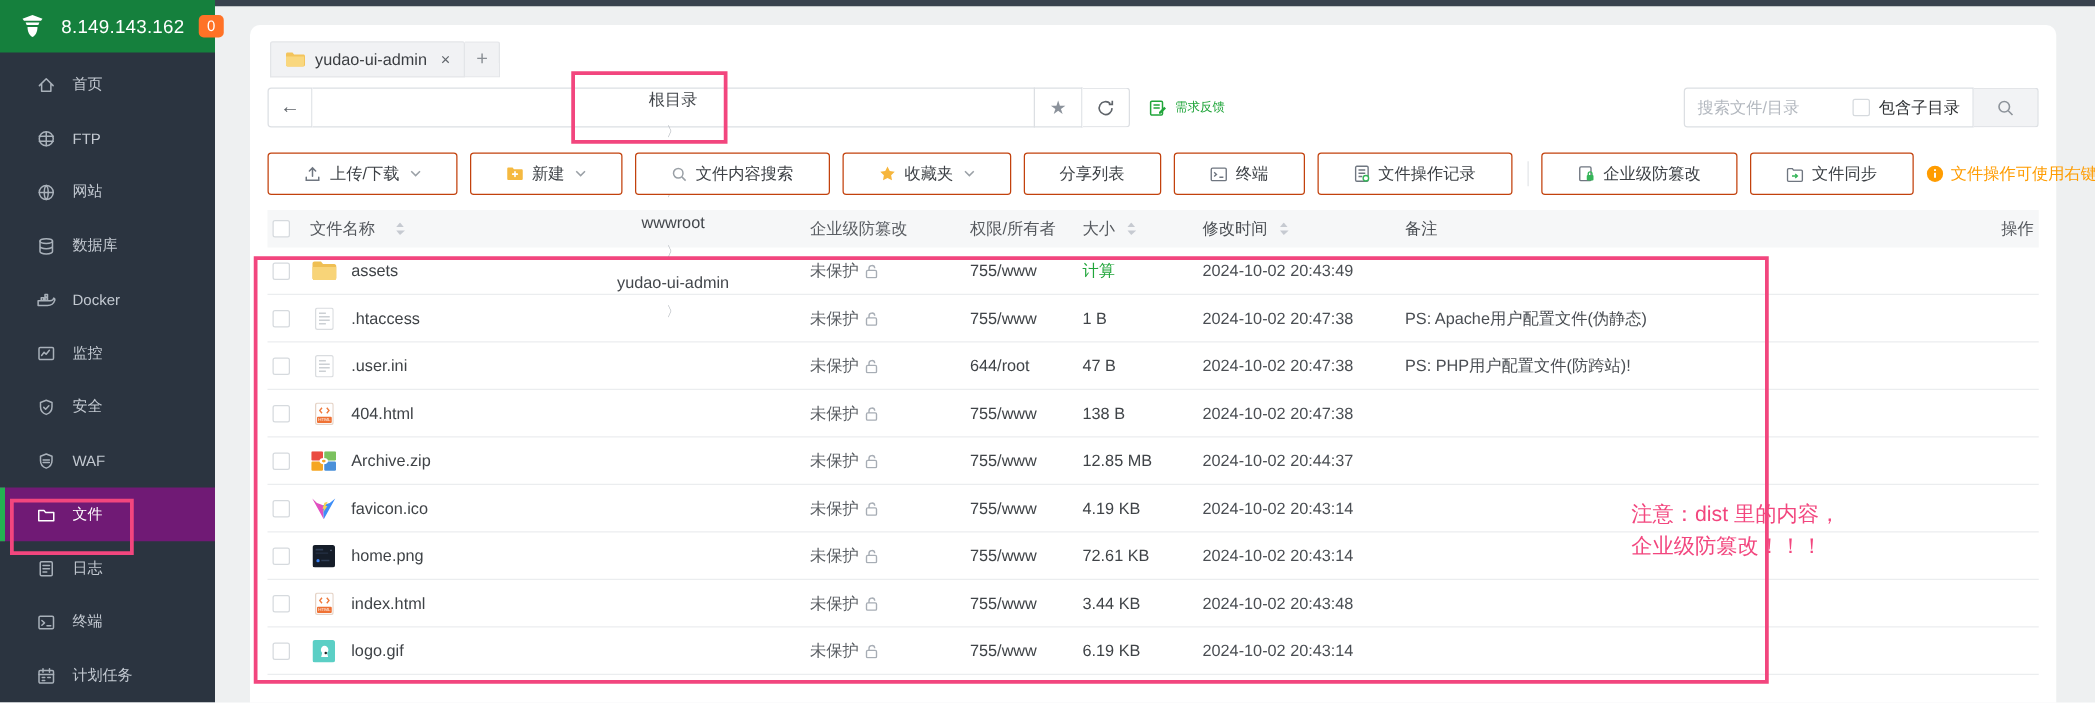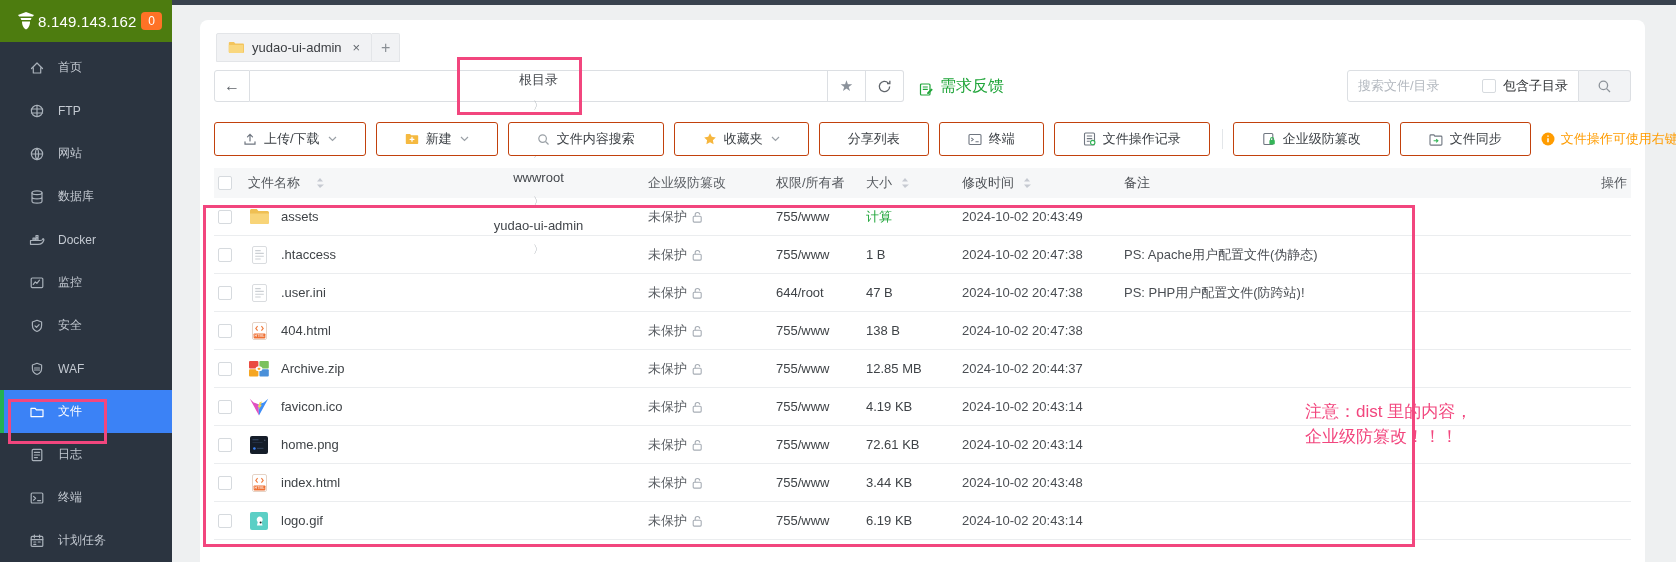--- a/index.html
+++ b/index.html
@@ -1,26 +1,26 @@
 <!DOCTYPE html>
 <html><head>
 <meta charset="utf-8">
 <style>
   * { box-sizing: border-box; margin: 0; padding: 0; }
   html,body { width:1676px; height:562px; overflow:hidden; }
   body { display:flex; font-family:"Liberation Sans","DejaVu Sans",sans-serif; background:#eef0f1; }
 
   
   .sidebar { width:172px; flex:0 0 172px; background:#2b3440; display:flex; flex-direction:column; }
-  .sb-head { height:52px; background:#4d7c0f; display:flex; align-items:center; padding:0 10px 0 14px; gap:0; }
+  .sb-head { height:52px; background:#15803d; display:flex; align-items:center; padding:0 10px 0 14px; gap:11px; }
   .sb-ip { color:#fff; font-size:15px; letter-spacing:.2px; flex:1; }
   .sb-badge { background:#ff7226; color:#fff; font-size:12px; line-height:18px; padding:0 7px; border-radius:4px; }
   .sb-menu { padding-top:4px; }
   .sb-item { height:43px; display:flex; align-items:center; gap:13px; padding-left:29px; color:#c3c9d1; font-size:12px; position:relative; cursor:pointer; }
-  .sb-item.active { background:#3b82f6; color:#fff; }
+  .sb-item.active { background:#701a75; color:#fff; }
   .sb-item.active::before { content:''; position:absolute; left:0; top:0; bottom:0; width:4px; background:#24b052; }
   .icn { display:inline-flex; align-items:center; justify-content:center; }
   .icn svg { display:block; }
 
   
   .main { flex:1; position:relative; }
   .top-strip { height:5px; background:#39424e; }
   .panel { position:absolute; left:28px; right:31px; top:20px; bottom:-8px; background:#fff; border-radius:8px 8px 0 0; padding:12px 14px 0 14px; }
 
   
@@ -31,21 +31,21 @@
 
   
   .pathrow { display:flex; align-items:center; height:32px; margin-bottom:20px; }
   .sq-btn { height:32px; background:#fff; border:1px solid #dcdfe3; display:flex; align-items:center; justify-content:center; cursor:pointer; color:#5f646a; }
   .btn-back { width:36px; border-radius:3px 0 0 3px; font-size:16px; }
   .crumbbar { height:32px; border:1px solid #dcdfe3; border-left:none; width:578px; display:flex; align-items:center; padding:0 13px; gap:9px; font-size:13px; color:#43474c; background:#fff;flex-direction:column; }
   .crumb { cursor:pointer; }
   .crumb-sep { color:#aeb3b9; font-size:11px; }
   .btn-star { width:38px; border-left:none; font-size:15px; color:#8b929b; }
   .btn-refresh { width:38px; border-left:none; border-radius:0 3px 3px 0; }
-  .feedback { display:flex; align-items:flex-end; gap:6px; color:#20a53a; font-size:16px; margin-left:15px; cursor:pointer; }
+  .feedback { display:flex; align-items:flex-start; gap:6px; color:#20a53a; font-size:10px; margin-left:15px; cursor:pointer; }
   .flex-spacer { flex:1; }
   .searchwrap { display:flex; align-items:center; }
   .search-field { height:32px; width:232px; border:1px solid #dcdfe3; border-radius:3px 0 0 3px; display:flex; align-items:center; padding:0 10px; gap:7px; background:#fff; }
   .search-ph { color:#b3b8bf; font-size:13px; flex:1; }
   .cb { width:14px; height:14px; border:1px solid #d6dade; border-radius:2px; background:#fff; flex:0 0 14px; cursor:pointer; }
   .cb-label { font-size:13px; color:#303336; white-space:nowrap; cursor:pointer; }
   .search-btn { width:52px; height:32px; background:#f2f3f5; border:1px solid #dcdfe3; border-left:none; border-radius:0 3px 3px 0; display:flex; align-items:center; justify-content:center; cursor:pointer; }
 
   
   .toolrow { display:flex; align-items:center; height:34px; margin-bottom:12px; }

